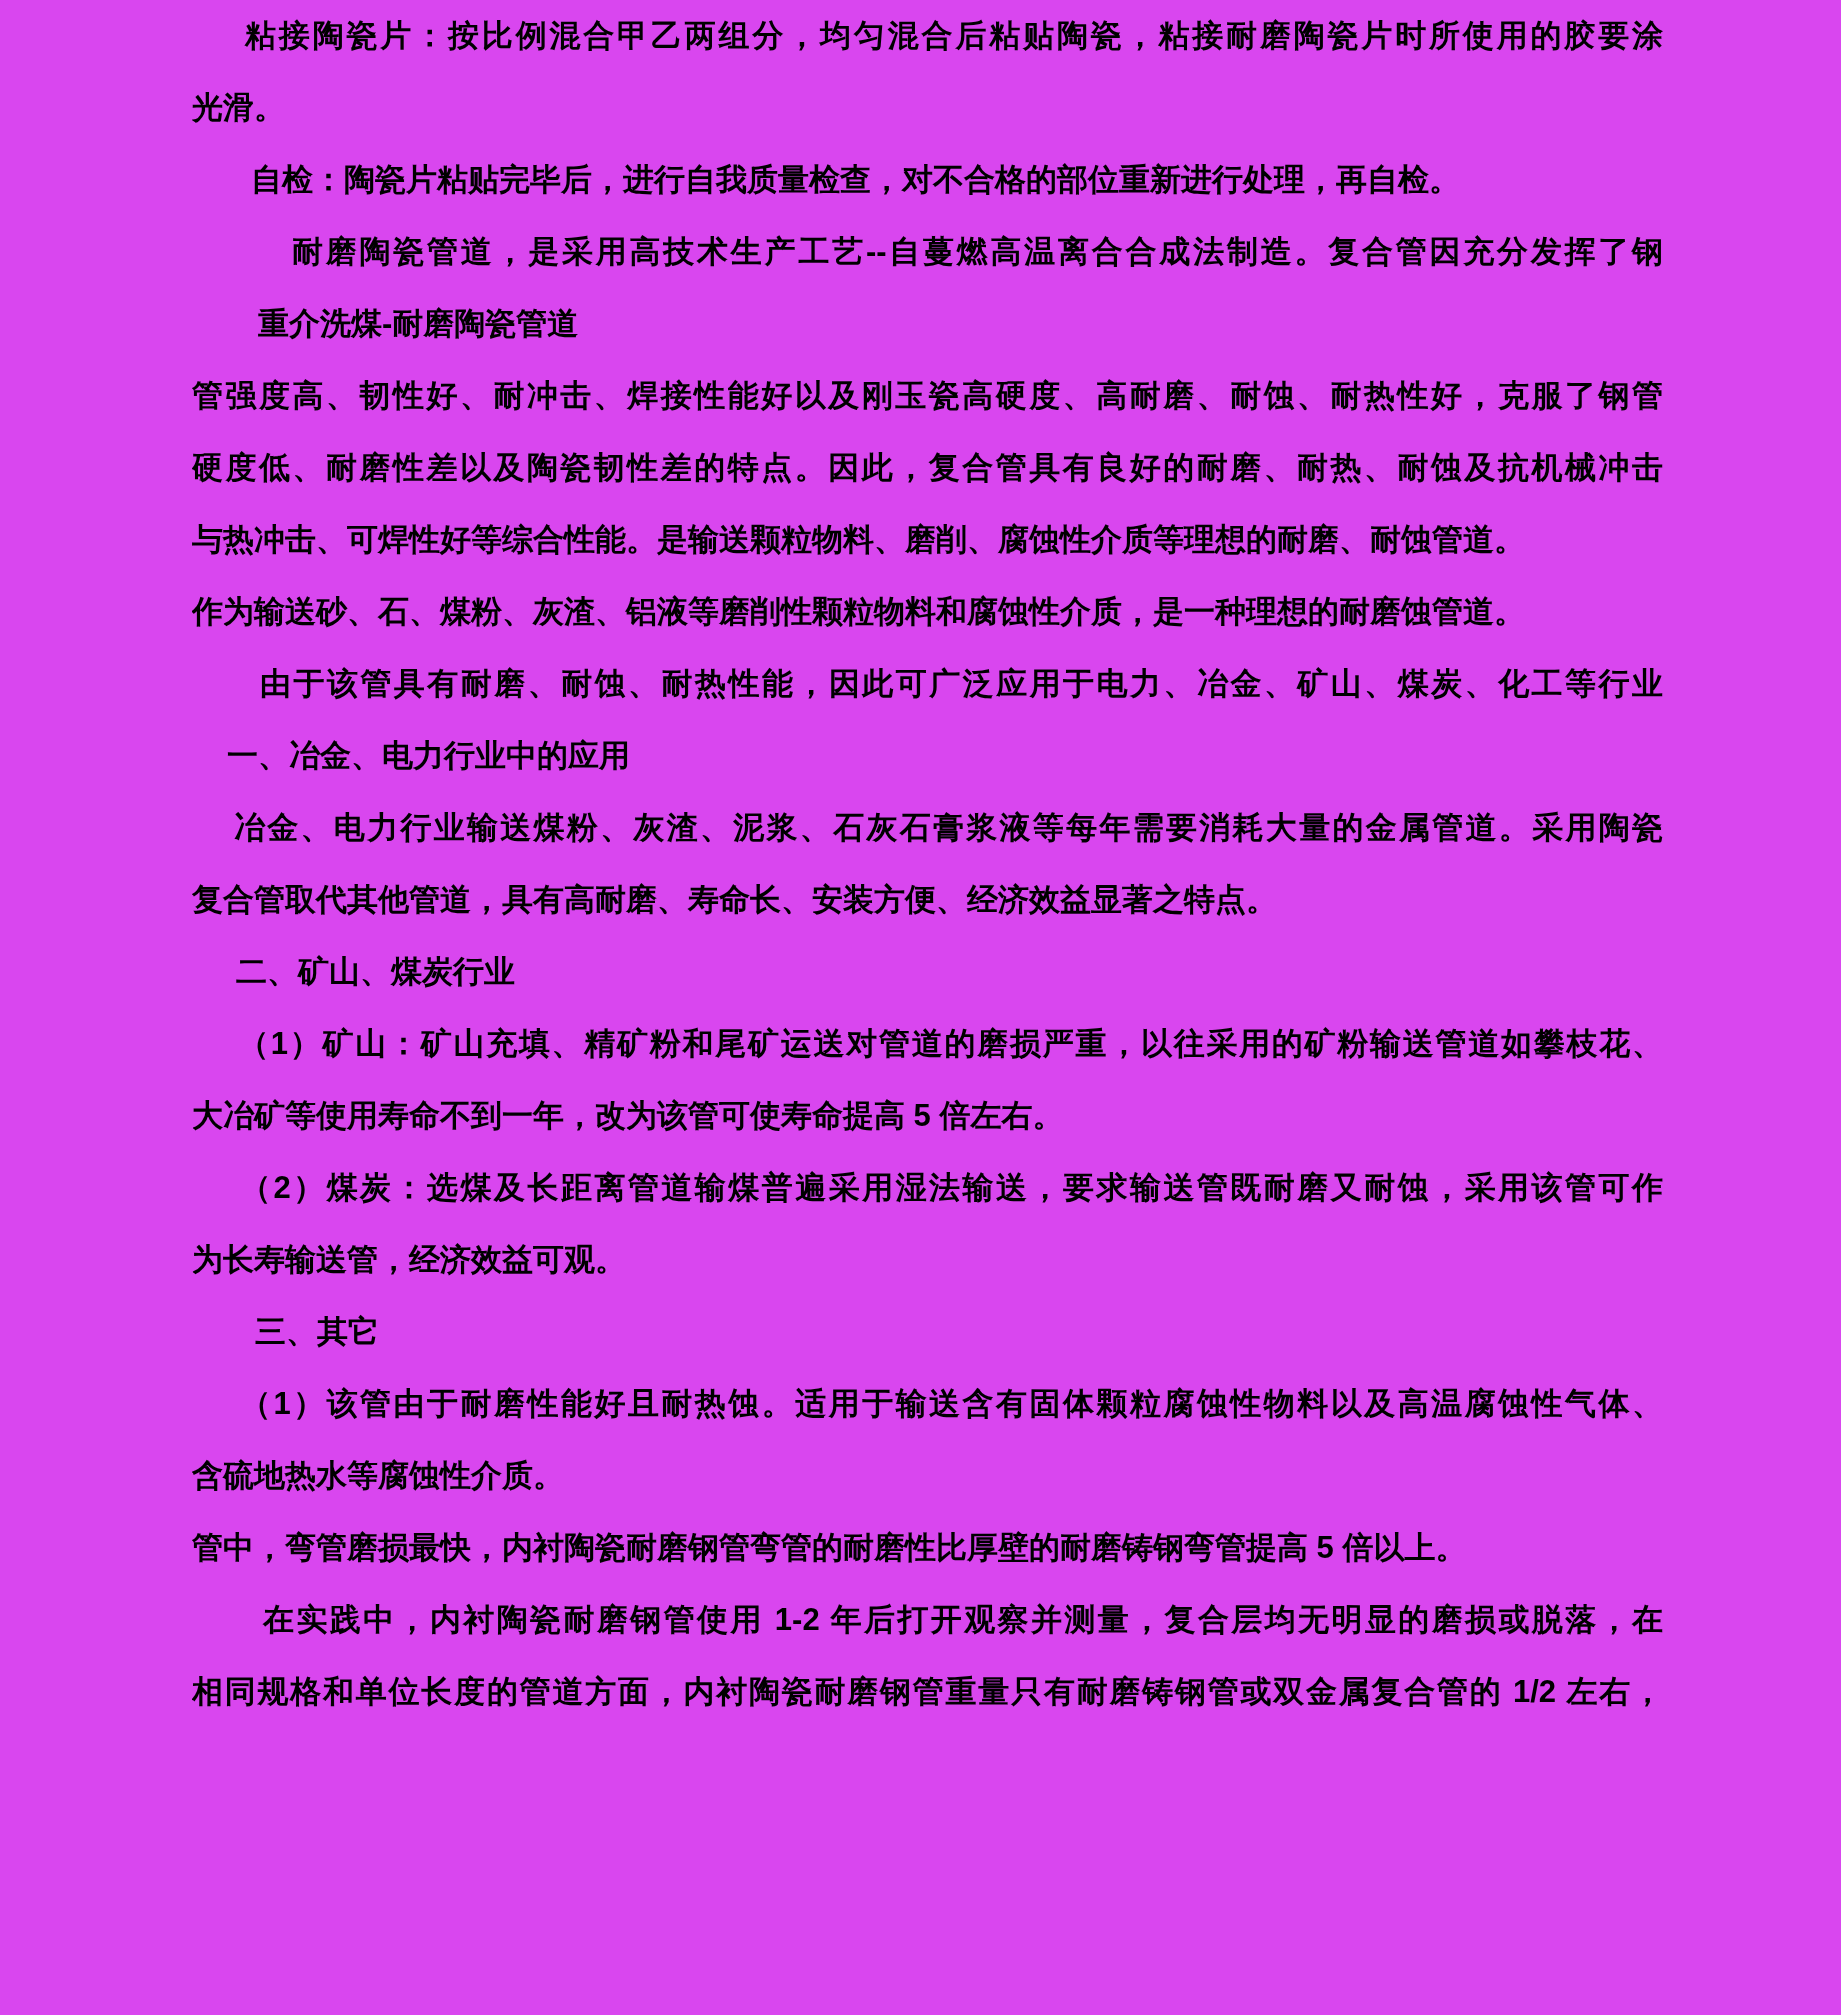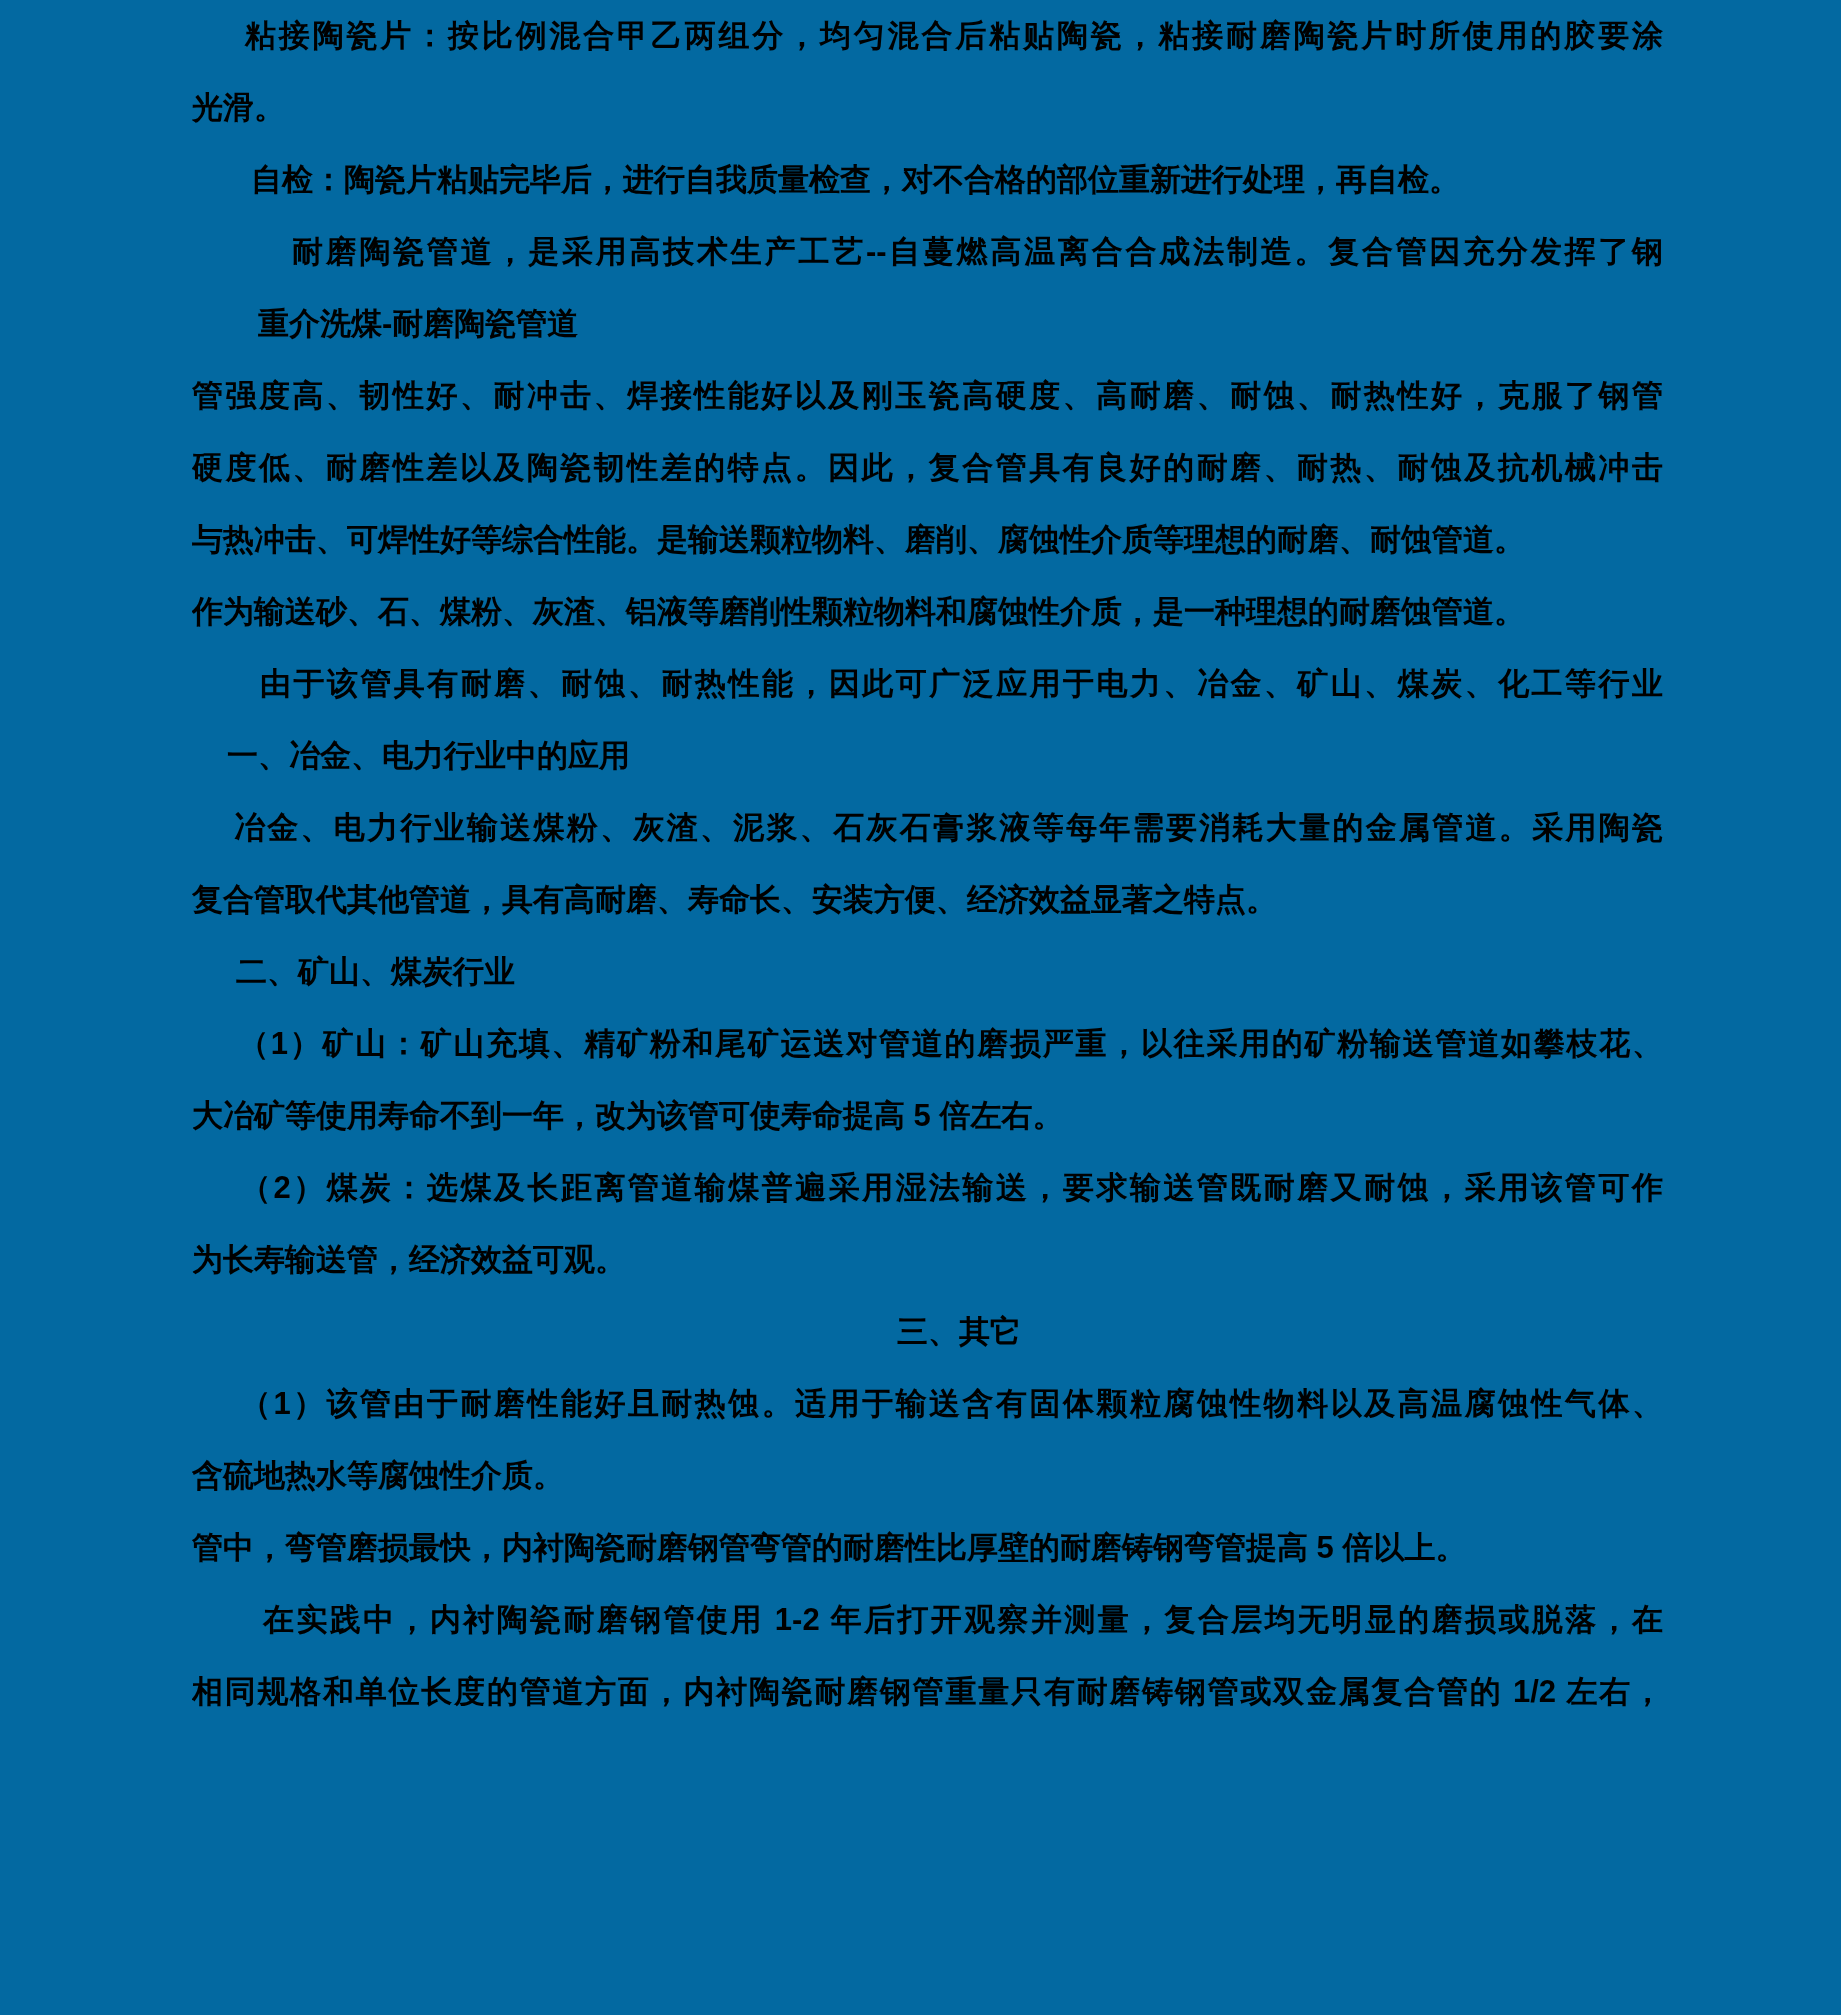--- a/index.html
+++ b/index.html
@@ -9,21 +9,21 @@
   }
   body {
     width: 1842px;
     height: 2015px;
     overflow: hidden;
   }
   .page {
     position: relative;
     width: 1842px;
     height: 2015px;
-    background: #0369a1;
+    background: #d946ef;
     color: #000000;
     font-family: "Liberation Sans", "DejaVu Sans", sans-serif;
     font-weight: 600;
   }
   .textblock {
     position: absolute;
     left: 192px;
     top: 0;
     width: 1471px;
   }
@@ -56,21 +56,21 @@
       <div class="line" style="text-indent: 0px;">作为输送砂、石、煤粉、灰渣、铝液等磨削性颗粒物料和腐蚀性介质，是一种理想的耐磨蚀管道。</div>
       <div class="line justify" style="text-indent: 68px;">由于该管具有耐磨、耐蚀、耐热性能，因此可广泛应用于电力、冶金、矿山、煤炭、化工等行业</div>
       <div class="line" style="text-indent: 35px;">一、冶金、电力行业中的应用</div>
       <div class="line justify" style="text-indent: 42px;">冶金、电力行业输送煤粉、灰渣、泥浆、石灰石膏浆液等每年需要消耗大量的金属管道。采用陶瓷</div>
       <div class="line" style="text-indent: 0px;">复合管取代其他管道，具有高耐磨、寿命长、安装方便、经济效益显著之特点。</div>
       <div class="line" style="text-indent: 44px;">二、矿山、煤炭行业</div>
       <div class="line justify" style="text-indent: 46px;">（1）矿山：矿山充填、精矿粉和尾矿运送对管道的磨损严重，以往采用的矿粉输送管道如攀枝花、</div>
       <div class="line" style="text-indent: 0px;">大冶矿等使用寿命不到一年，改为该管可使寿命提高 5 倍左右。</div>
       <div class="line justify" style="text-indent: 48px;">（2）煤炭：选煤及长距离管道输煤普遍采用湿法输送，要求输送管既耐磨又耐蚀，采用该管可作</div>
       <div class="line" style="text-indent: 0px;">为长寿输送管，经济效益可观。</div>
-      <div class="line" style="text-indent: 63px; text-align: center;">三、其它</div>
+      <div class="line" style="text-indent: 63px;">三、其它</div>
       <div class="line justify" style="text-indent: 48px;">（1）该管由于耐磨性能好且耐热蚀。适用于输送含有固体颗粒腐蚀性物料以及高温腐蚀性气体、</div>
       <div class="line" style="text-indent: 0px;">含硫地热水等腐蚀性介质。</div>
       <div class="line" style="text-indent: 0px;">管中，弯管磨损最快，内衬陶瓷耐磨钢管弯管的耐磨性比厚壁的耐磨铸钢弯管提高 5 倍以上。</div>
       <div class="line justify" style="text-indent: 71px;">在实践中，内衬陶瓷耐磨钢管使用 1-2 年后打开观察并测量，复合层均无明显的磨损或脱落，在</div>
       <div class="line justify" style="text-indent: 0px;">相同规格和单位长度的管道方面，内衬陶瓷耐磨钢管重量只有耐磨铸钢管或双金属复合管的 1/2 左右，</div>
     </div>
 </div>
 
 
 </body></html>

